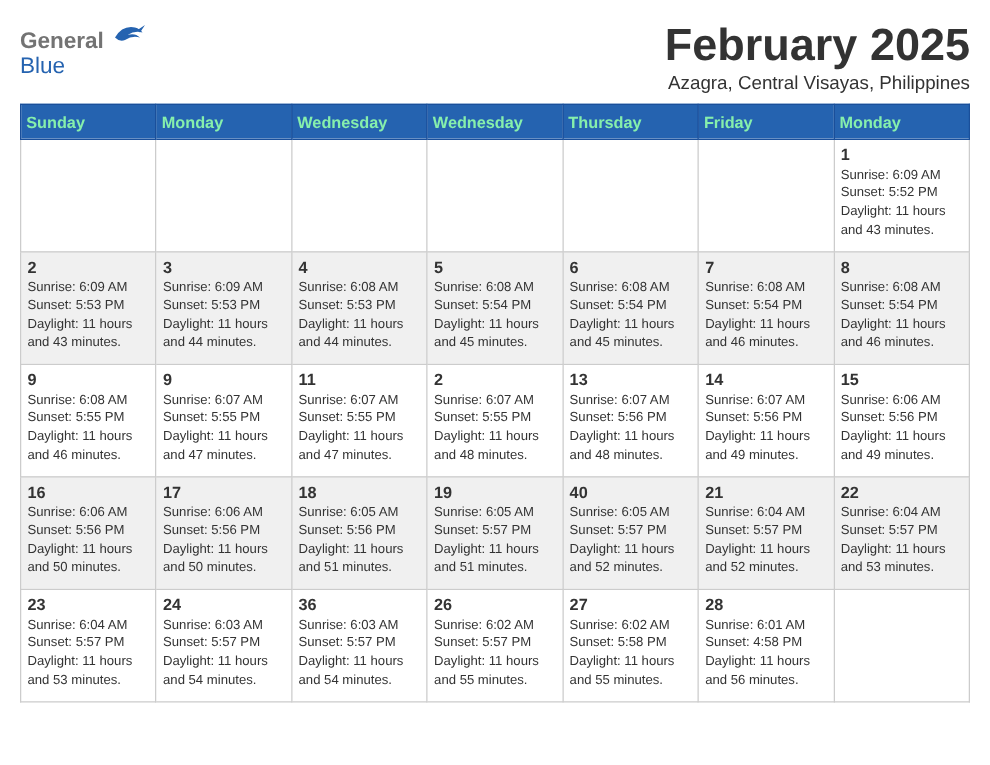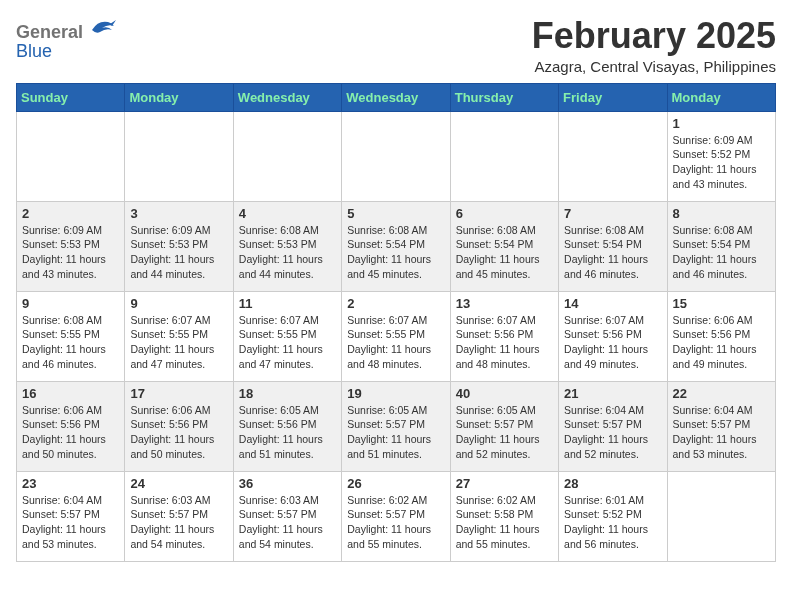--- a/index.html
+++ b/index.html
@@ -324,20 +324,20 @@
         <td>
           <span class="day-num">27</span>
           <div style="white-space: pre-line; line-height: 1.4;">Sunrise: 6:02 AM
 Sunset: 5:58 PM
 Daylight: 11 hours
 and 55 minutes.</div>
         </td>
         <td>
           <span class="day-num">28</span>
           <div style="white-space: pre-line; line-height: 1.4;">Sunrise: 6:01 AM
-Sunset: 5:52 PM
+Sunset: 4:58 PM
 Daylight: 11 hours
 and 56 minutes.</div>
         </td>
         <td></td>
       </tr>
     </tbody>
 </table>
 
 </body></html>

